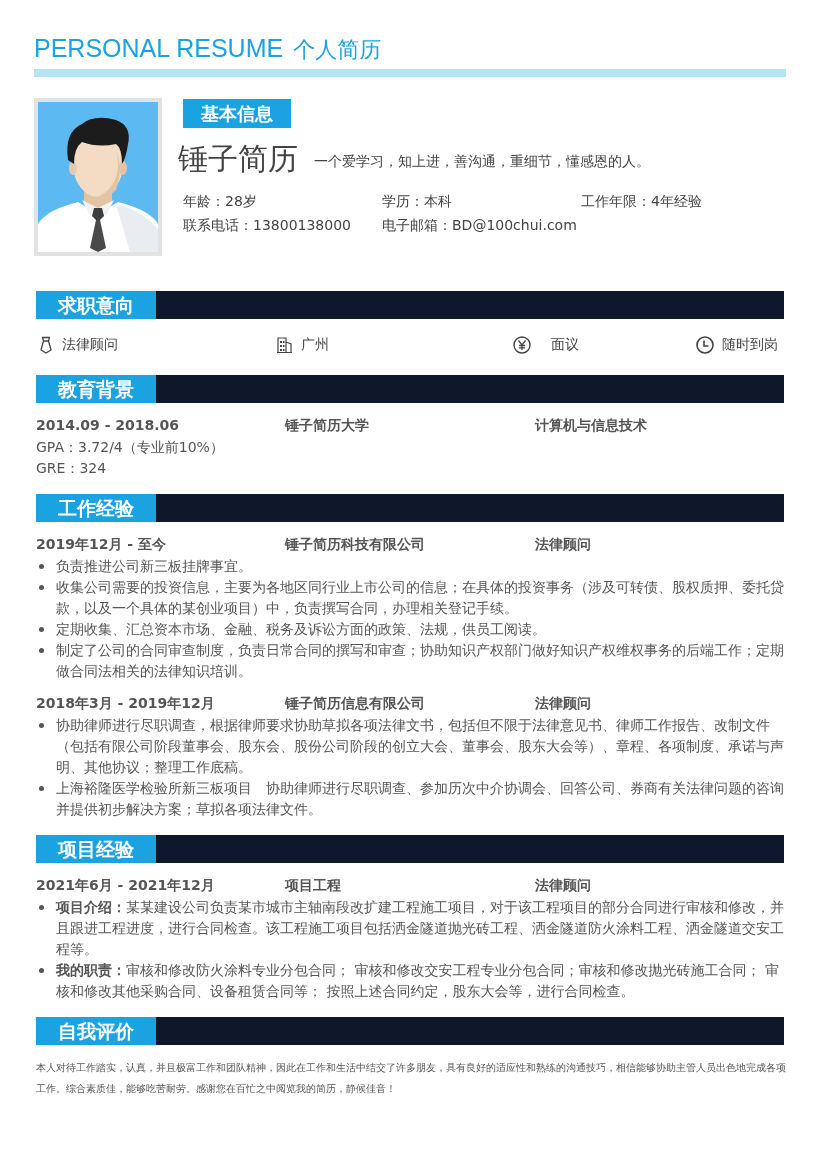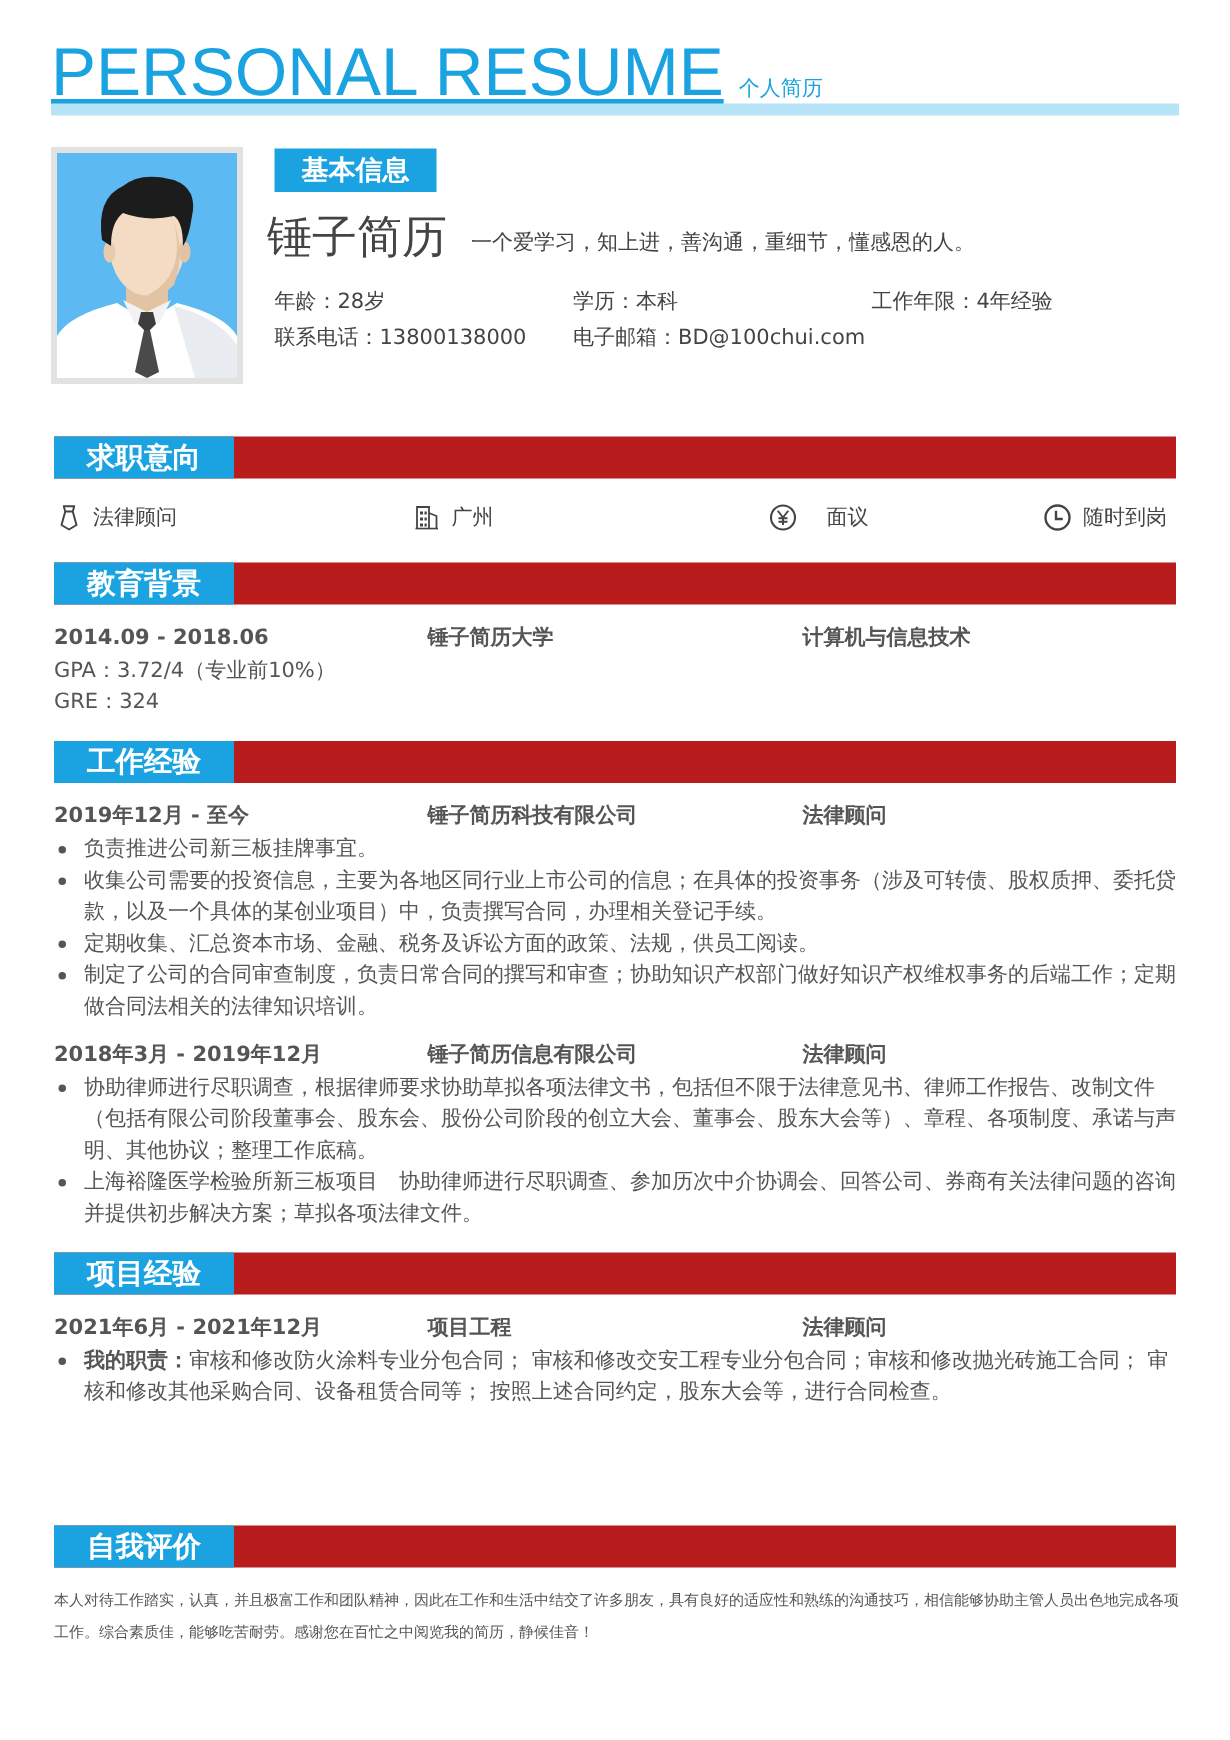--- a/index.html
+++ b/index.html
@@ -1,34 +1,34 @@
 <!DOCTYPE html>
 <html><head>
   <meta charset="utf-8">
   <style>
     * { margin: 0; padding: 0; box-sizing: border-box; }
     html, body { width: 820px; height: 1160px; background: #ffffff; overflow: hidden; }
     body { font-family: "DejaVu Sans", "Liberation Sans", sans-serif; color: #444; position: relative; }
 
     .title-row { position: absolute; left: 34px; top: 26px; height: 44px; display: flex; align-items: baseline; }
-    .title-en { font-family: "Liberation Sans", "DejaVu Sans", sans-serif; font-size: 45px; color: #1aa3e0; letter-spacing: 0px; line-height: 44px; text-decoration: underline; }
-    .title-cn { font-size: 14px; color: #1aa3e0; margin-left: 10px; }
+    .title-en { font-family: "Liberation Sans", "DejaVu Sans", sans-serif; font-size: 25px; color: #1aa3e0; letter-spacing: 0px; line-height: 44px; }
+    .title-cn { font-size: 22px; color: #1aa3e0; margin-left: 10px; }
     .title-bar { position: absolute; left: 34px; top: 69px; width: 752px; height: 8px; background: #b6e3f5; }
 
     .photo-frame { position: absolute; left: 34px; top: 98px; width: 128px; height: 158px; background: #e2e2e2; padding: 4px; }
     .photo { width: 120px; height: 150px; background: #5cb9f2; position: relative; overflow: hidden; }
 
     .basic-label { position: absolute; left: 183px; top: 99px; width: 108px; height: 29px; background: #1aa3e0; color: #fff; font-weight: bold; font-size: 18px; text-align: center; line-height: 29px; }
     .name-row { position: absolute; left: 178px; top: 140px; display: flex; align-items: flex-end; }
     .name { font-size: 30px; color: #444; line-height: 38px; }
     .motto { font-size: 14px; color: #444; margin-left: 16px; margin-bottom: 7px; }
 
     .info-item { position: absolute; font-size: 14px; color: #444; line-height: 18px; }
 
-    .sec-bar { position: absolute; left: 36px; width: 748px; height: 28px; background: #b91c1c; }
+    .sec-bar { position: absolute; left: 36px; width: 748px; height: 28px; background: #0f172a; }
     .sec-label { position: absolute; left: 0; top: 0; width: 120px; height: 28px; background: #1aa3e0; color: #fff; font-weight: bold; font-size: 19px; text-align: center; line-height: 28px; }
 
     .intent-item { position: absolute; top: 335px; display: flex; align-items: center; font-size: 14px; color: #444; height: 20px; }
     .intent-item svg { margin-right: 8px; }
 
     .row-head { position: absolute; font-size: 14px; font-weight: bold; color: #555; line-height: 18px; }
     .plain { position: absolute; font-size: 14px; color: #555; line-height: 21px; }
 
     .blist { position: absolute; left: 36px; width: 752px; list-style: none; }
     .blist li { position: relative; padding-left: 20px; font-size: 14px; color: #555; line-height: 21px; }
@@ -145,19 +145,20 @@
   <li>上海裕隆医学检验所新三板项目　协助律师进行尽职调查、参加历次中介协调会、回答公司、券商有关法律问题的咨询并提供初步解决方案；草拟各项法律文件。</li>
 </ul>
 
 <div class="sec-bar" style="top:835px;">
   <div class="sec-label">项目经验</div>
 </div>
 <div class="row-head" style="left:36px; top:876px;">2021年6月 - 2021年12月</div>
 <div class="row-head" style="left:285px; top:876px;">项目工程</div>
 <div class="row-head" style="left:535px; top:876px;">法律顾问</div>
 <ul class="blist" style="top:897px;">
+  <li><b>项目介绍：</b><span>某某建设公司负责某市城市主轴南段改扩建工程施工项目，对于该工程项目的部分合同进行审核和修改，并且跟进工程进度，进行合同检查。该工程施工项目包括洒金隧道抛光砖工程、洒金隧道防火涂料工程、洒金隧道交安工程等。</span></li>
   <li><b>我的职责：</b><span>审核和修改防火涂料专业分包合同；  审核和修改交安工程专业分包合同；审核和修改抛光砖施工合同；  审核和修改其他采购合同、设备租赁合同等；  按照上述合同约定，股东大会等，进行合同检查。</span></li>
 </ul>
 
 <div class="sec-bar" style="top:1017px;">
   <div class="sec-label">自我评价</div>
 </div>
 <div class="eval">本人对待工作踏实，认真，并且极富工作和团队精神，因此在工作和生活中结交了许多朋友，具有良好的适应性和熟练的沟通技巧，相信能够协助主管人员出色地完成各项工作。综合素质佳，能够吃苦耐劳。感谢您在百忙之中阅览我的简历，静候佳音！</div>
 
 </body></html>

